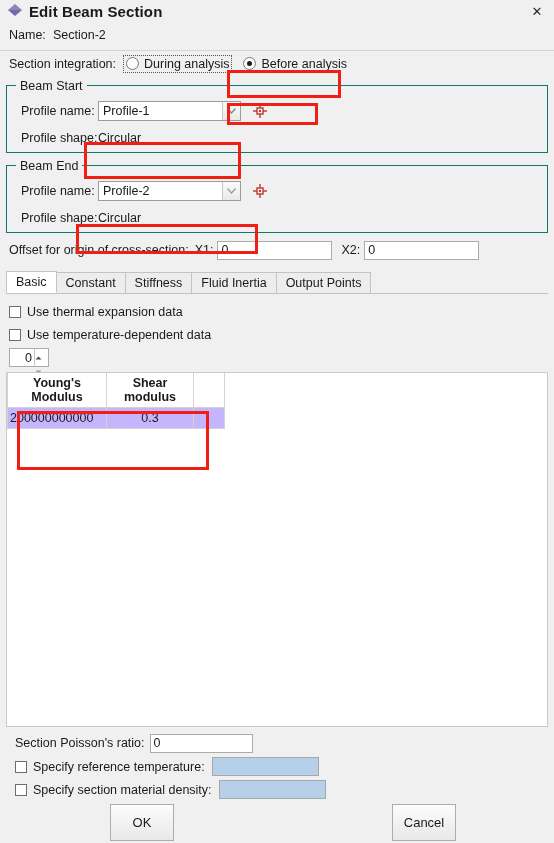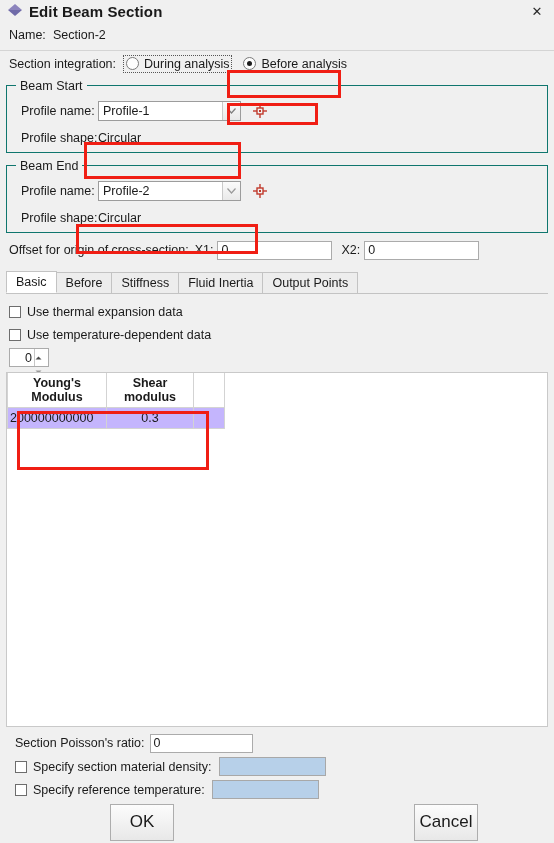--- a/index.html
+++ b/index.html
@@ -325,25 +325,25 @@
     position: relative;
     flex: 0 0 auto;
   }
   .btn {
     width: 64px; height: 37px;
     background: linear-gradient(#fcfcfc, #e8e8e8);
     border: 1px solid #adadad;
     display: flex;
     align-items: center;
     justify-content: center;
-    font-size: 17px;
+    font-size: 13px;
     box-sizing: border-box;
   }
   .btn.ok { position: absolute; left: 110px; }
-  .btn.cancel { position: absolute; left: 414px; }
+  .btn.cancel { position: absolute; left: 392px; }
 
   
   .redbox {
     position: absolute;
     border: 3px solid #f01e14;
     pointer-events: none;
     z-index: 50;
     box-sizing: border-box;
   }
 </style>
@@ -448,21 +448,21 @@
       <span>0</span>
     </span>
     <span class="lbl" style="margin-left:9px">X2:</span>
     <span class="tinput" style="width:115px;margin-left:4px">
       <span>0</span>
     </span>
   </div>
 
   <div class="tabstrip">
     <div class="tab active">Basic</div>
-    <div class="tab">Before</div>
+    <div class="tab">Constant</div>
     <div class="tab">Stiffness</div>
     <div class="tab">Fluid Inertia</div>
     <div class="tab">Output Points</div>
   </div>
 
   <div class="panel">
     <div class="opts">
       <div class="opt-row">
         <span class="cbx"></span>
         <span>Use thermal expansion data</span>
@@ -513,28 +513,28 @@
 
     <div class="bottom">
       <div class="bottom-row">
         <span>Section Poisson's ratio:</span>
         <span class="tinput" style="width:103px">
           <span>0</span>
         </span>
       </div>
       <div class="bottom-row" style="height:23px;gap:6px">
         <span class="cbx"></span>
-        <span>Specify section material density:</span>
+        <span>Specify reference temperature:</span>
         <span class="tinput disabled" style="width:107px;margin-left:1px">
           <span></span>
         </span>
       </div>
       <div class="bottom-row" style="height:23px;gap:6px">
         <span class="cbx"></span>
-        <span>Specify reference temperature:</span>
+        <span>Specify section material density:</span>
         <span class="tinput disabled" style="width:107px;margin-left:1px">
           <span></span>
         </span>
       </div>
     </div>
   </div>
 
   <div class="buttonbar">
     <div class="btn ok">OK</div>
     <div class="btn cancel">Cancel</div>

